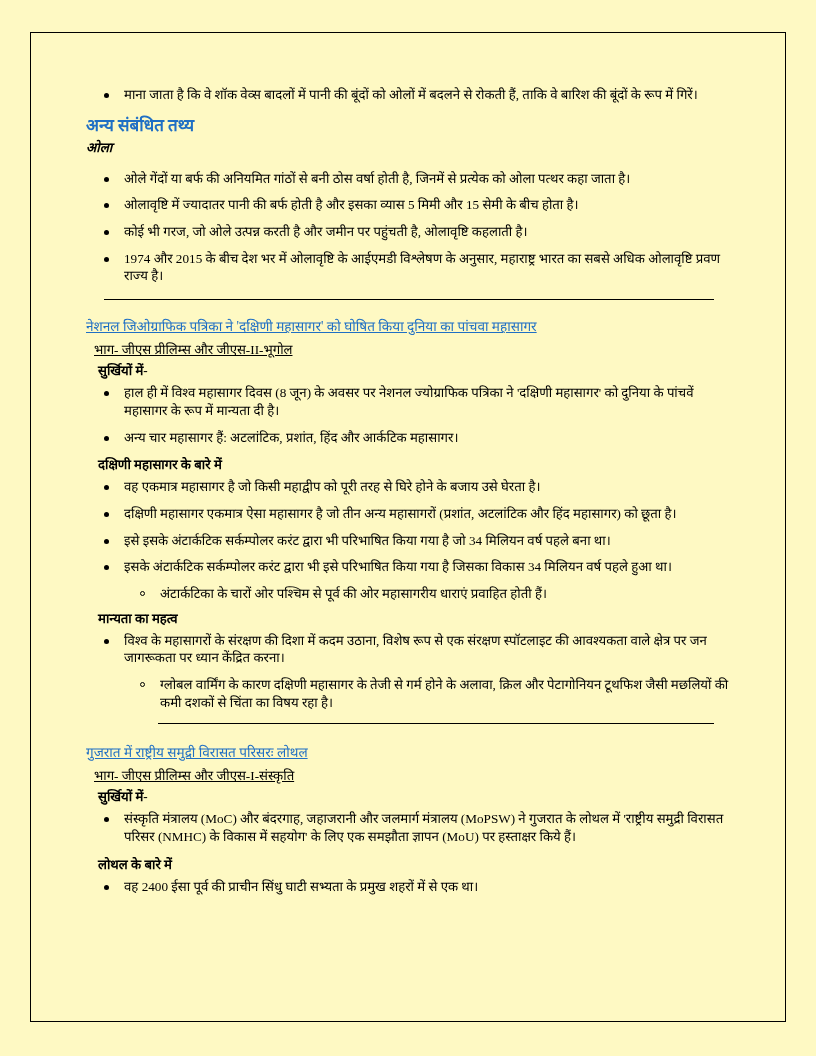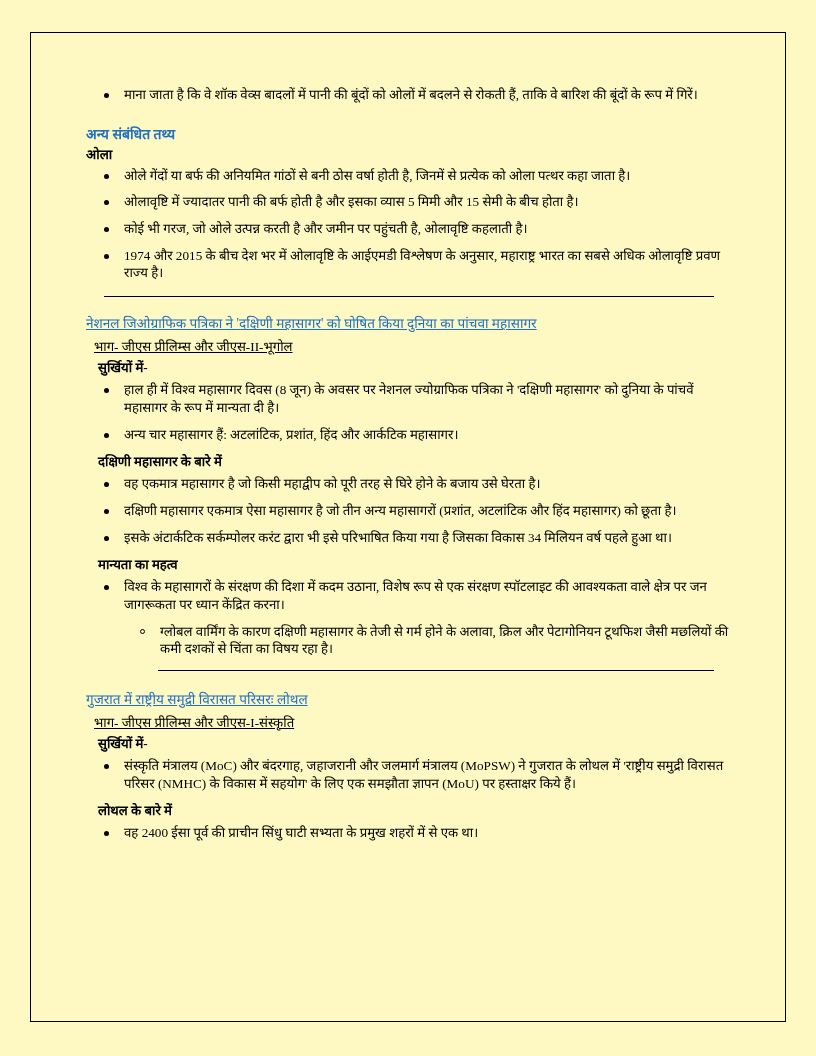--- a/index.html
+++ b/index.html
@@ -78,29 +78,30 @@
     top: 6px;
     width: 5px;
     height: 5px;
     border-radius: 50%;
     border: 1px solid #000000;
     background: transparent;
     box-sizing: border-box;
   }
   .heading-blue {
     color: #1F6FC4;
-    font-size: 14px;
+    font-size: 17px;
     font-weight: bold;
-    margin: 20px 0 2px 0;
+    margin: 9px 0 2px 0;
   }
   .heading-black {
     color: #000000;
     font-size: 13.4px;
     font-weight: bold;
-    margin: 2px 0 4px 0;
+    margin: 2px 0 14px 0;
+    font-style: italic;
   }
   .section-title {
     color: #1F6FC4;
     font-size: 13.6px;
     font-weight: normal;
     text-decoration: underline;
     margin: 0 0 5px 0;
   }
   .plain-line {
     font-size: 13.2px;
@@ -158,23 +159,27 @@
     <ul class="bullet-list">
       <li>हाल ही में विश्व महासागर दिवस (8 जून) के अवसर पर नेशनल ज्योग्राफिक पत्रिका ने 'दक्षिणी महासागर' को दुनिया के पांचवें महासागर के रूप में मान्यता दी है।</li>
       <li>अन्य चार महासागर हैं: अटलांटिक, प्रशांत, हिंद और आर्कटिक महासागर।</li>
     </ul>
 
     <div class="bold-line">दक्षिणी महासागर के बारे में</div>
 
     <ul class="bullet-list">
       <li>वह एकमात्र महासागर है जो किसी महाद्वीप को पूरी तरह से घिरे होने के बजाय उसे घेरता है।</li>
       <li>दक्षिणी महासागर एकमात्र ऐसा महासागर है जो तीन अन्य महासागरों (प्रशांत, अटलांटिक और हिंद महासागर) को छूता है।</li>
+      <li>इसे इसके अंटार्कटिक सर्कम्पोलर करंट द्वारा भी परिभाषित किया गया है जो 34 मिलियन वर्ष पहले बना था।</li>
       <li>इसके अंटार्कटिक सर्कम्पोलर करंट द्वारा भी इसे परिभाषित किया गया है जिसका विकास 34 मिलियन वर्ष पहले हुआ था।</li>
     </ul>
 
+    <ul class="sub-list" style="margin-left:36px;">
+      <li>अंटार्कटिका के चारों ओर पश्चिम से पूर्व की ओर महासागरीय धाराएं प्रवाहित होती हैं।</li>
+    </ul>
 
     <div class="bold-line" style="margin-top:6px;">मान्यता का महत्व</div>
 
     <ul class="bullet-list">
       <li>विश्व के महासागरों के संरक्षण की दिशा में कदम उठाना, विशेष रूप से एक संरक्षण स्पॉटलाइट की आवश्यकता वाले क्षेत्र पर जन जागरूकता पर ध्यान केंद्रित करना।</li>
     </ul>
 
     <ul class="sub-list" style="margin-left:36px;">
       <li>ग्लोबल वार्मिंग के कारण दक्षिणी महासागर के तेजी से गर्म होने के अलावा, क्रिल और पेटागोनियन टूथफिश जैसी मछलियों की कमी दशकों से चिंता का विषय रहा है।</li>
     </ul>

